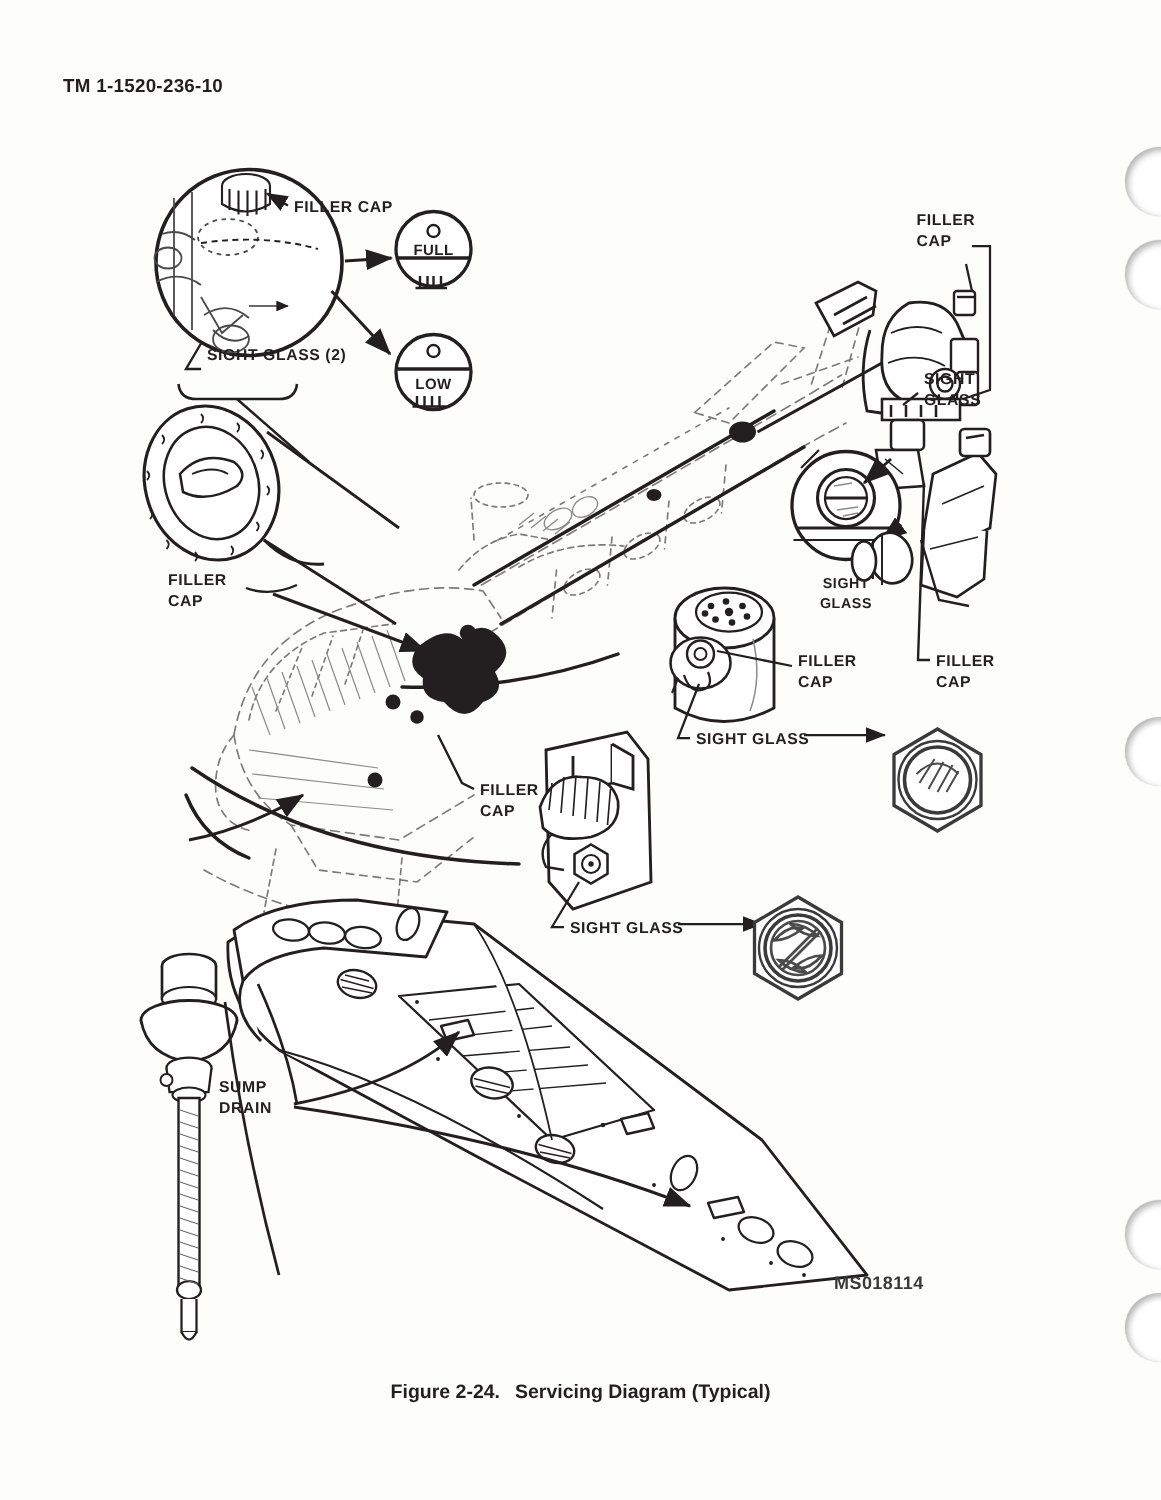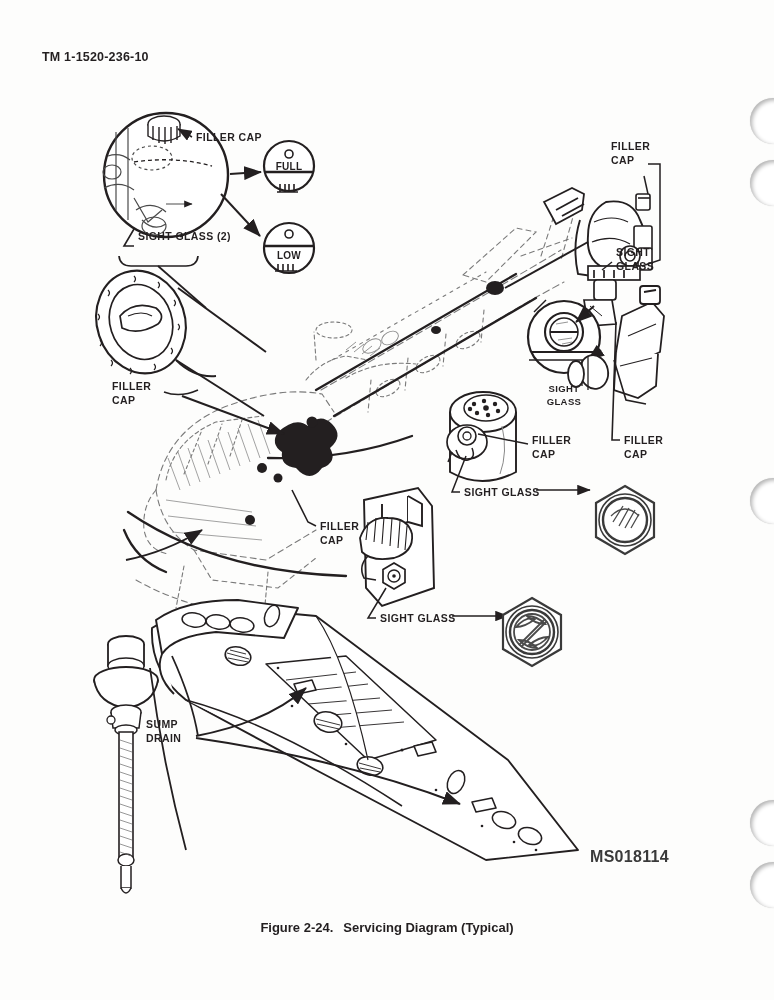--- a/index.html
+++ b/index.html
@@ -43,23 +43,23 @@
   .page-num {
     position: absolute;
     left: 46px;
     top: 1016px;
     font-size: 10px;
     font-weight: bold;
     color: #231f20;
   }
   .ms-num {
     position: absolute;
-    left: 590px;
+    left: 556px;
     top: 848px;
-    font-size: 16px;
+    font-size: 12px;
     font-weight: bold;
     color: #3a3a3a;
     letter-spacing: 0.3px;
   }
   
   .punch {
     position: absolute;
     right: -22px;
     width: 46px;
     height: 46px;

